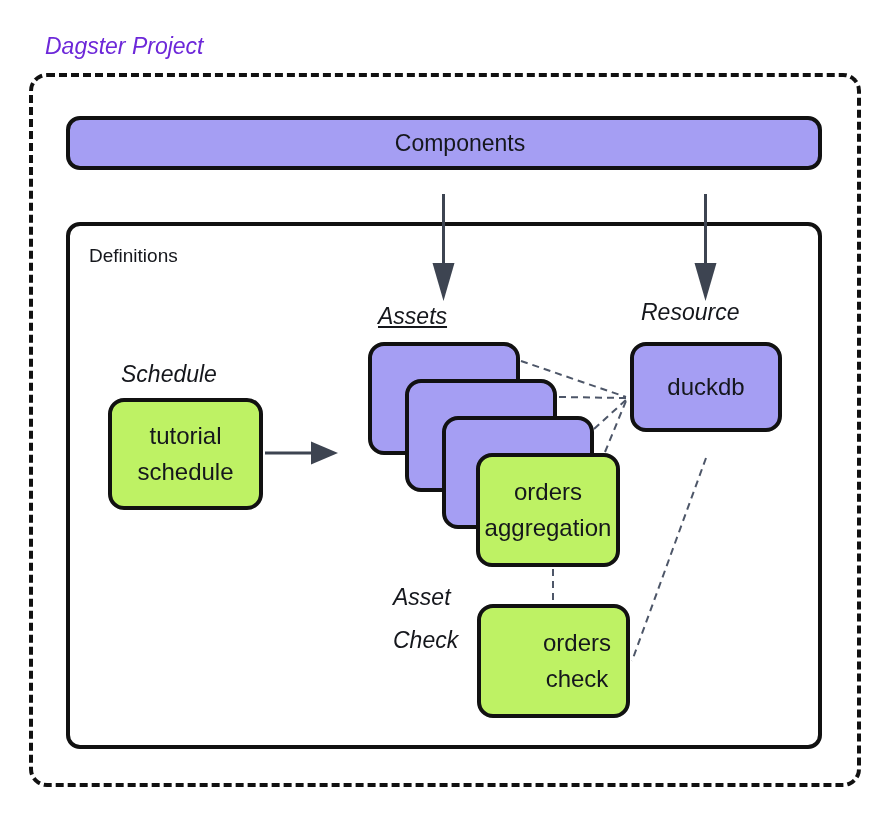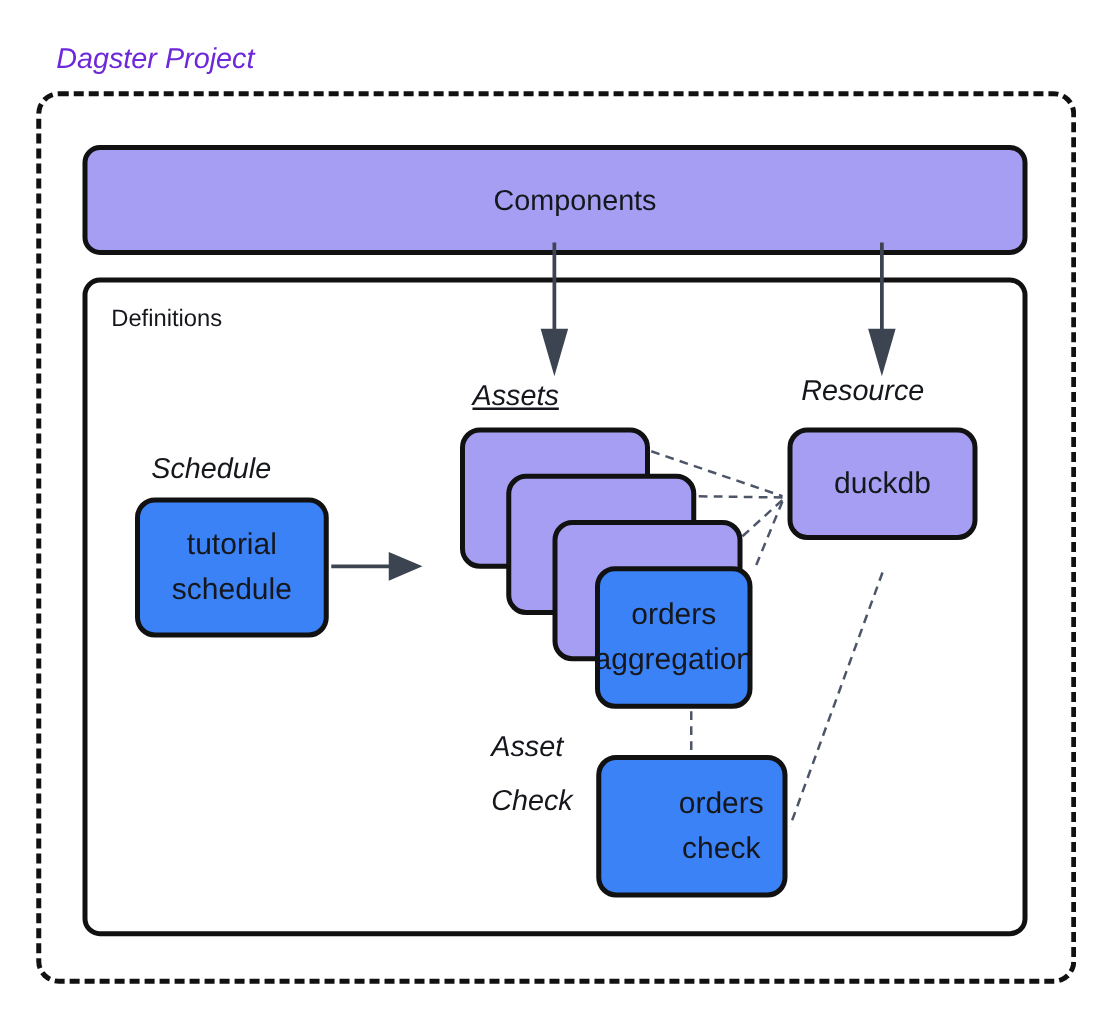--- a/index.html
+++ b/index.html
@@ -36,21 +36,21 @@
     border: 4px dashed #111111;
     border-radius: 18px;
     box-sizing: border-box;
     z-index: 1;
   }
   .components-bar {
     position: absolute;
     left: 66px;
     top: 116px;
     width: 756px;
-    height: 88px;
+    height: 54px;
     background: #a59ef3;
     border: 4px solid #111111;
     border-radius: 14px;
     box-sizing: border-box;
     display: flex;
     align-items: center;
     justify-content: center;
     font-size: 23px;
     z-index: 2;
     padding-left: 32px;
@@ -98,28 +98,28 @@
     box-sizing: border-box;
     display: flex;
     align-items: center;
     justify-content: center;
     text-align: center;
     font-size: 24px;
     line-height: 36px;
   }
   .node .node-text { display: inline-block; }
   .purple { background: #a59ef3; }
-  .white  { background: #3b82f6; }
+  .white  { background: #bef264; }
 
   .schedule-node { left: 108px; top: 398px; width: 155px; height: 112px; z-index: 4; }
   .schedule-node .node-text { max-width: 112px; }
   .asset-1 { left: 368px; top: 342px; width: 152px; height: 113px; z-index: 3; }
   .asset-2 { left: 405px; top: 379px; width: 152px; height: 113px; z-index: 4; }
   .asset-3 { left: 442px; top: 416px; width: 152px; height: 113px; z-index: 5; }
-  .aggregation-node { left: 476px; top: 453px; width: 126px; height: 114px; z-index: 6; }
+  .aggregation-node { left: 476px; top: 453px; width: 144px; height: 114px; z-index: 6; }
   .aggregation-node .node-text { max-width: 148px; }
   .duckdb-node { left: 630px; top: 342px; width: 152px; height: 90px; z-index: 4; }
   .check-node { left: 477px; top: 604px; width: 153px; height: 114px; z-index: 4; justify-content: flex-end; }
   .check-node .node-text { max-width: 98px; }
 
   .connector-layer {
     position: absolute;
     left: 0; top: 0;
     width: 896px;
     height: 825px;

